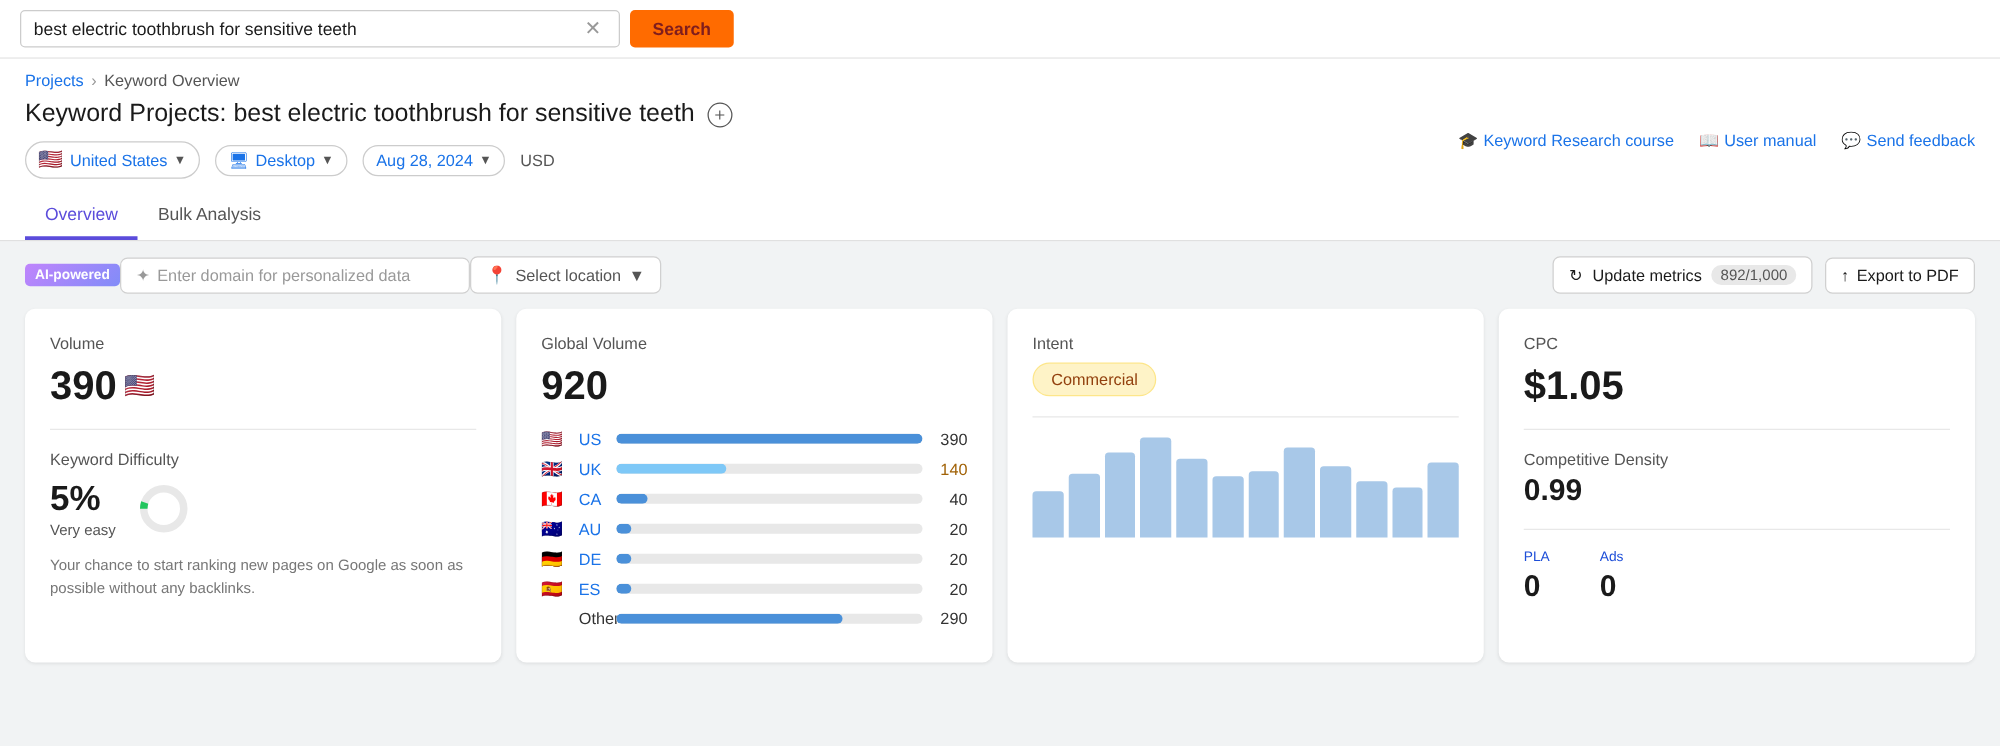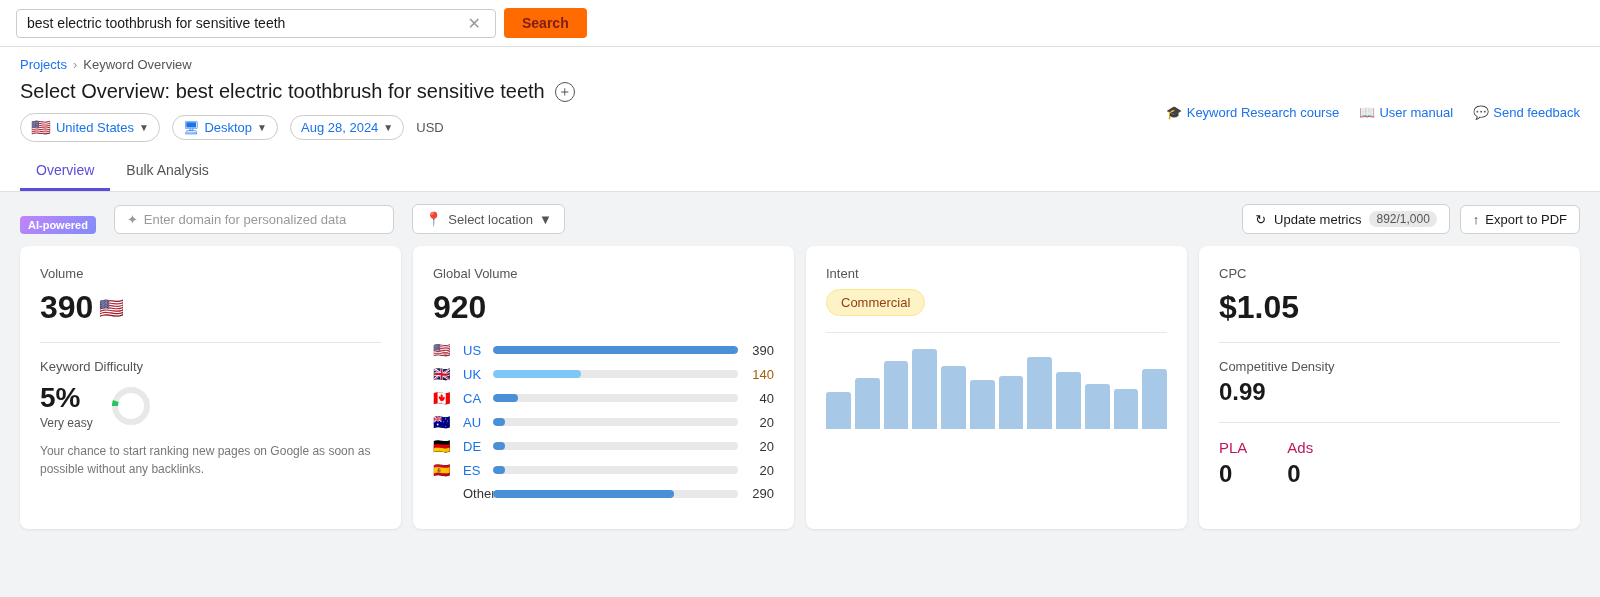--- a/index.html
+++ b/index.html
@@ -143,21 +143,21 @@
     }
 
     
     .toolbar {
       display: flex;
       align-items: center;
       justify-content: space-between;
       padding: 12px 20px;
       background: #f1f3f4;
     }
-    .toolbar-left { display: flex; align-items: flex-end; gap: 18px; }
+    .toolbar-left { display: flex; align-items: center; gap: 0; }
     .toolbar-right { display: flex; align-items: center; gap: 10px; }
 
     .ai-powered-badge {
       background: linear-gradient(135deg, #c084fc, #818cf8);
       color: #fff;
       font-size: 11px;
       font-weight: 600;
       padding: 3px 8px;
       border-radius: 4px;
     }
@@ -317,21 +317,21 @@
       min-height: 4px;
     }
 
     
     .cpc-value { font-size: 32px; font-weight: 700; margin-bottom: 16px; }
     .metric-row { display: flex; flex-direction: column; margin-bottom: 14px; }
     .metric-label { font-size: 13px; color: #555; margin-bottom: 4px; }
     .metric-value { font-size: 24px; font-weight: 700; }
     .pla-ads-row { display: flex; gap: 40px; margin-top: 4px; }
     .pla-ads-col { }
-    .pla-ads-label { font-size: 15px; color: #be185d; margin-bottom: 4px; }
+    .pla-ads-label { font-size: 11px; color: #1d4ed8; margin-bottom: 4px; }
     .pla-ads-value { font-size: 24px; font-weight: 700; }
 
     .relative { position: relative; }
   </style>
 </head>
 <body>
 
 <div class="search-bar">
   <div class="search-input-wrapper">
     <input type="text" value="best electric toothbrush for sensitive teeth" style="">
@@ -358,21 +358,21 @@
       <span>User manual</span>
     </a>
     <a href="#">
       <span>💬</span>
       <span>Send feedback</span>
     </a>
   </div>
 
   <div class="page-title-row">
     <h1 class="page-title">
-      <span>Select Overview:</span>
+      <span>Keyword Projects:</span>
       <span>best electric toothbrush for sensitive teeth</span>
     </h1>
     <div class="add-icon-btn">＋</div>
   </div>
 
   <div class="filters-row">
     <div class="filter-pill">
       <span class="flag">🇺🇸</span>
       <span>United States</span>
       <span class="chevron">▼</span>

